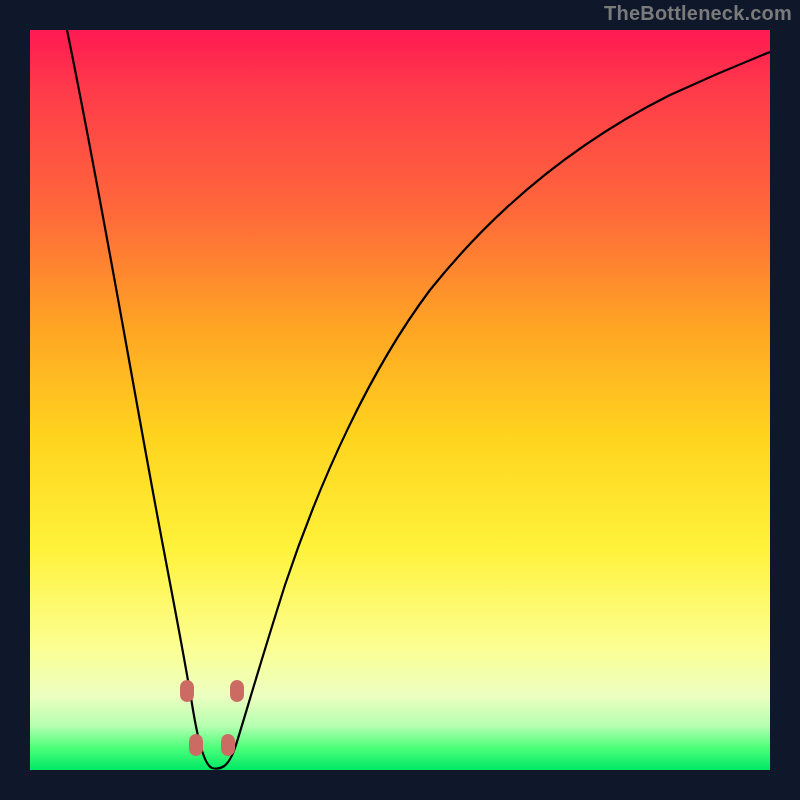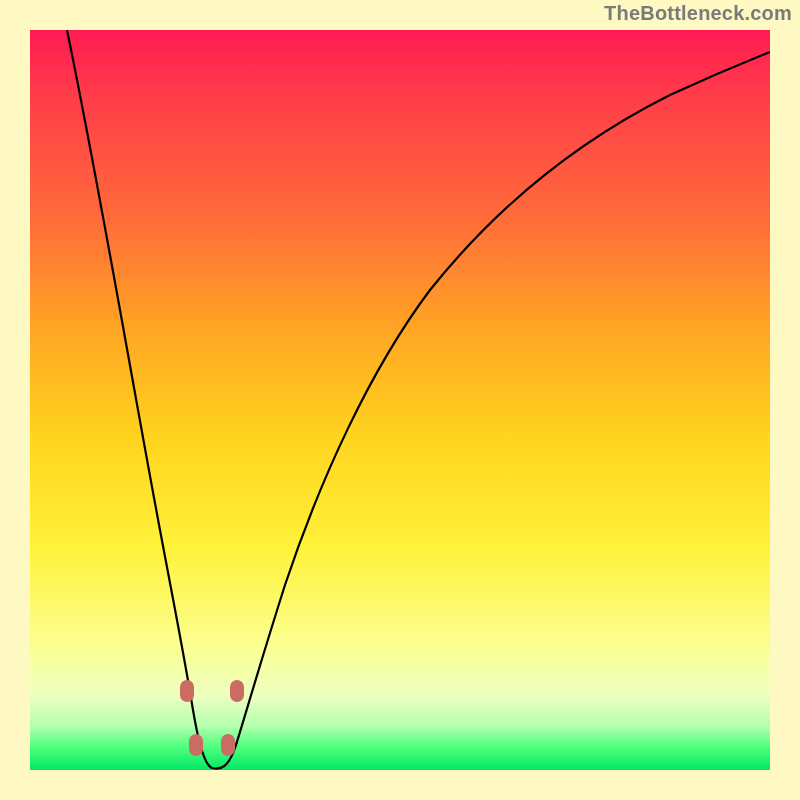--- a/index.html
+++ b/index.html
@@ -7,21 +7,21 @@
     padding: 0;
     width: 800px;
     height: 800px;
     overflow: hidden;
     font-family: Arial, Helvetica, sans-serif;
   }
   .frame {
     position: relative;
     width: 800px;
     height: 800px;
-    background: #fef9c3;
+    background: #0f172a;
   }
   .plot-area {
     position: absolute;
     left: 30px;
     top: 30px;
     width: 740px;
     height: 740px;
     
     background: linear-gradient(
       to bottom,

